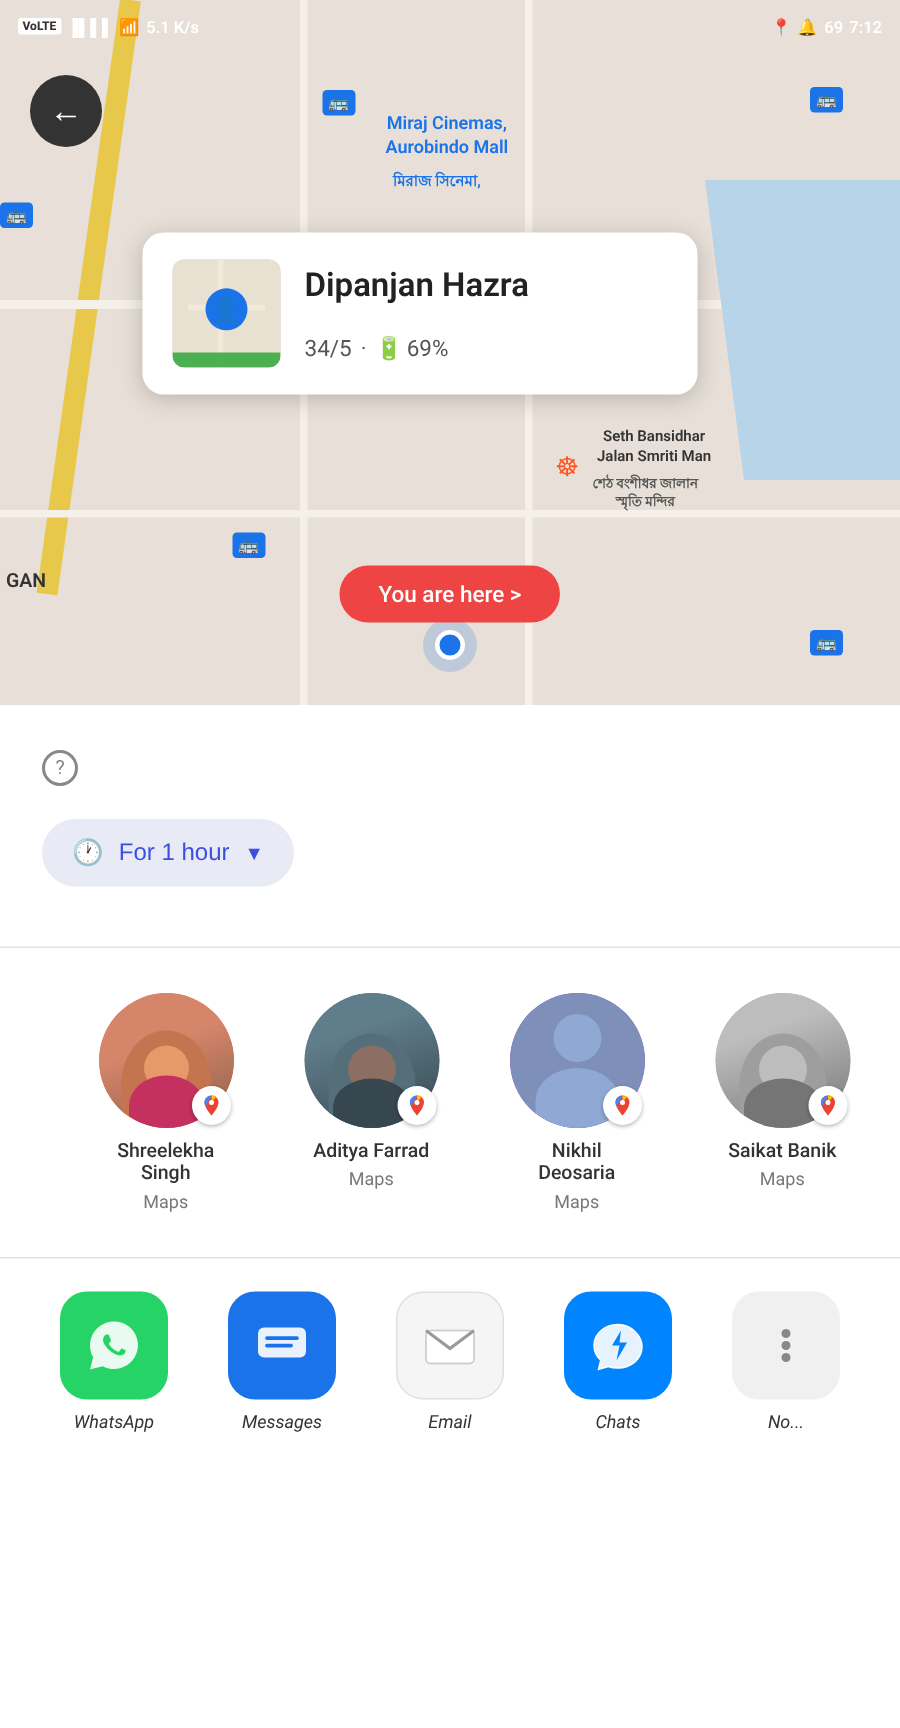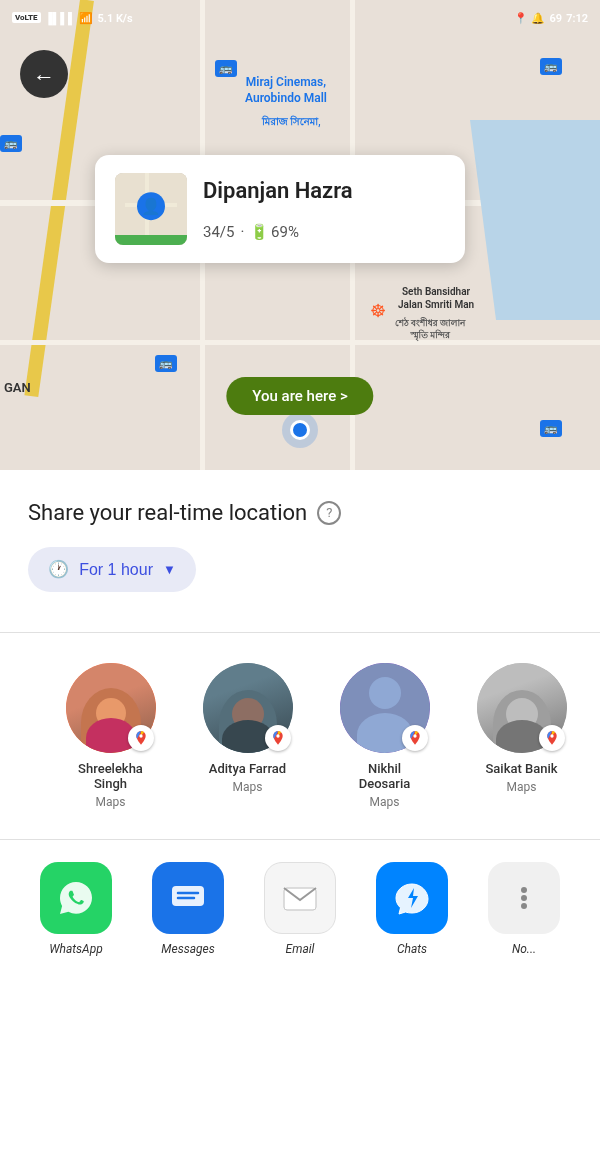--- a/index.html
+++ b/index.html
@@ -177,21 +177,21 @@
       display: inline-flex;
       align-items: center;
       gap: 2px;
     }
     
     .you-are-here {
       position: absolute;
       bottom: 55px;
       left: 50%;
       transform: translateX(-50%);
-      background: #4d7c0f;
+      background: #ef4444;
       color: #fff;
       padding: 10px 26px;
       border-radius: 30px;
       font-size: 15px;
       font-weight: 500;
       white-space: nowrap;
       z-index: 10;
       cursor: pointer;
       display: flex;
       align-items: center;
@@ -415,21 +415,21 @@
 <div class="map-section">
   <div class="map-bg">
 
     <div class="road-diagonal"></div>
     <div class="road-h1"></div>
     <div class="road-v1"></div>
     <div class="road-v2"></div>
     <div class="road-h2"></div>
     <div class="water-area"></div>
 
-    <div class="place-label" style="top:75px;left:245px;color:#1a73e8;font-size:12px;">Miraj Cinemas,<br>Aurobindo Mall</div>
+    <div class="place-label" style="top:75px;left:257px;color:#1a73e8;font-size:12px;">Miraj Cinemas,<br>Aurobindo Mall</div>
     <div class="place-label" style="top:115px;left:262px;color:#1a73e8;font-size:10px;">মিরাজ সিনেমা,</div>
     <div class="place-label" style="top:285px;left:398px;color:#333;font-size:10px;">Seth Bansidhar<br>Jalan Smriti Man</div>
     <div class="place-label" style="top:318px;left:395px;color:#555;font-size:9px;">শেঠ বংশীধর জালান<br>স্মৃতি মন্দির</div>
     <div class="place-label" style="top:380px;left:4px;color:#333;font-size:13px;">GAN</div>
 
     <div class="bus-icon" style="top:60px;left:215px;">🚌</div>
     <div class="bus-icon" style="top:135px;left:0px;">🚌</div>
     <div class="bus-icon" style="top:355px;left:155px;">🚌</div>
     <div class="bus-icon" style="top:58px;left:540px;">🚌</div>
     <div class="bus-icon" style="top:420px;left:540px;">🚌</div>
@@ -470,21 +470,20 @@
   <div class="you-are-here">
     <span>You are here  &gt;</span>
   </div>
 
   <div class="blue-dot-ring"></div>
   <div class="blue-dot"></div>
 </div>
 
 <div class="share-section">
   <div class="share-title">
-    <span>Share your real-time location</span>
     <div class="help-icon">?</div>
   </div>
 
   <button class="duration-btn">
     <span class="clock-icon">🕐</span>
     <span>For 1 hour</span>
     <span class="chevron-down">▼</span>
   </button>
 </div>
 

